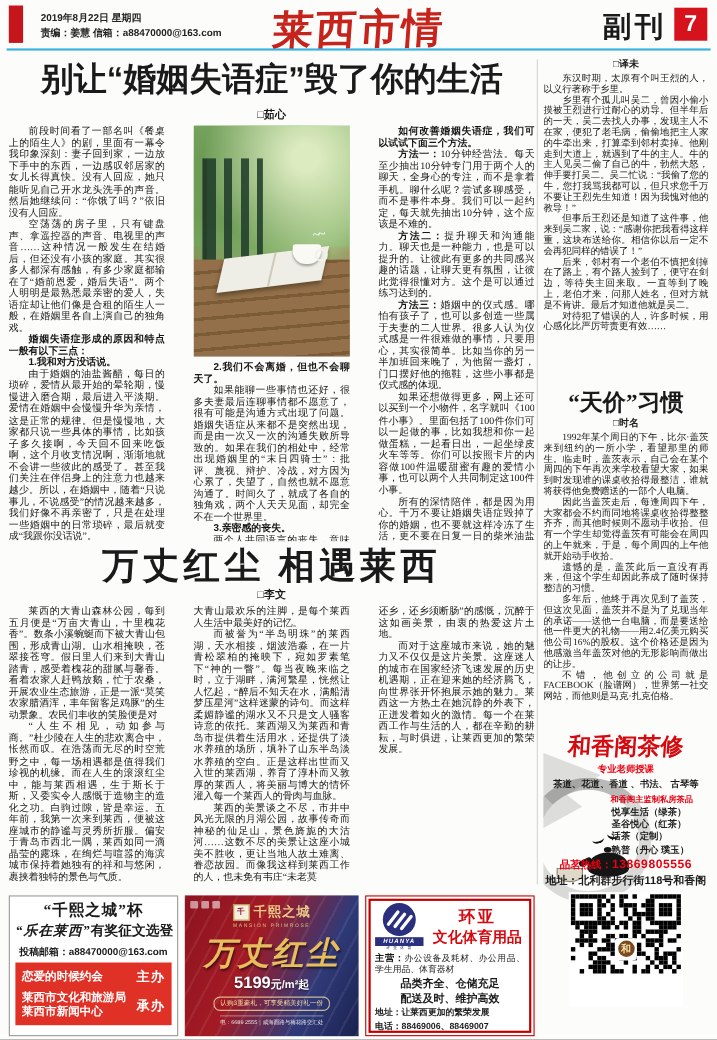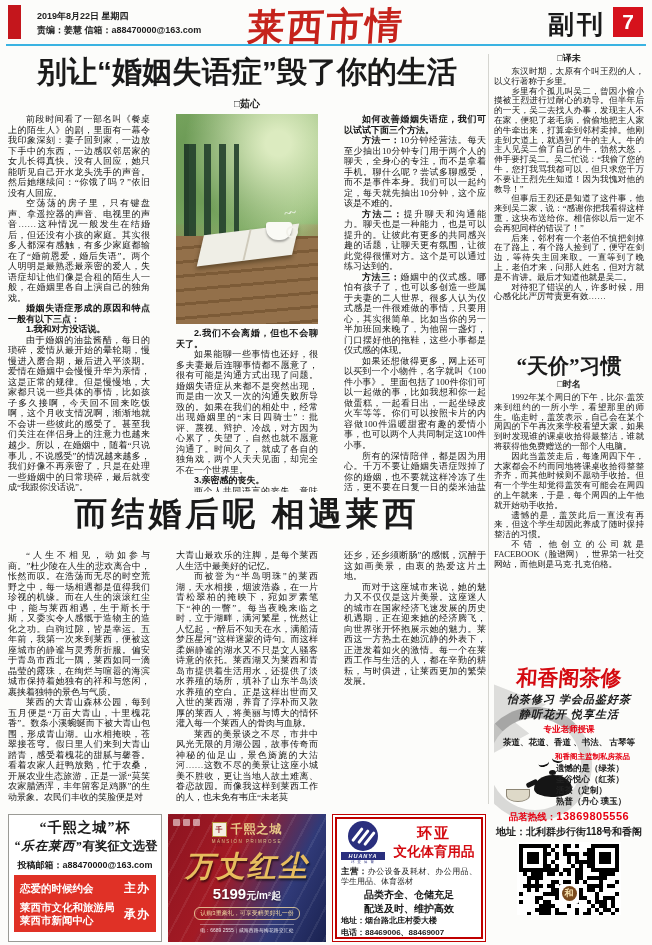--- a/index.html
+++ b/index.html
@@ -186,25 +186,26 @@
     <div class="col">
         <p class="para pbold">如何改善婚姻失语症，我们可以试试下面三个方法。</p>
         <p class="para"><b>方法一：</b>10分钟经营法。每天至少抽出10分钟专门用于两个人的聊天，全身心的专注，而不是拿着手机。聊什么呢？尝试多聊感受，而不是事件本身。我们可以一起约定，每天就先抽出10分钟，这个应该是不难的。</p>
         <p class="para"><b>方法二：</b>提升聊天和沟通能力。聊天也是一种能力，也是可以提升的。让彼此有更多的共同感兴趣的话题，让聊天更有氛围，让彼此觉得很懂对方。这个是可以通过练习达到的。</p>
         <p class="para"><b>方法三：</b>婚姻中的仪式感。哪怕有孩子了，也可以多创造一些属于夫妻的二人世界。很多人认为仪式感是一件很难做的事情，只要用心，其实很简单。比如当你的另一半加班回来晚了，为他留一盏灯，门口摆好他的拖鞋，这些小事都是仪式感的体现。</p>
         <p class="para">如果还想做得更多，网上还可以买到一个小物件，名字就叫《100件小事》。里面包括了100件你们可以一起做的事，比如我想和你一起做蛋糕，一起看日出，一起坐绿皮火车等等。你们可以按照卡片的内容做100件温暖甜蜜有趣的爱情小事，也可以两个人共同制定这100件小事。</p>
         <p class="para">所有的深情陪伴，都是因为用心。千万不要让婚姻失语症毁掉了你的婚姻，也不要就这样冷冻了生活，更不要在日复一日的柴米油盐中忘记了彼此。</p>
       </div>
   </div>
 
-  <h2 class="a2title">而结婚后呢 相遇莱西</h2>
+  <h2 class="a2title">万丈红尘 相遇莱西</h2>
+  <div class="a2author">□李文</div>
   <div class="cols a2cols">
     <div class="col">
+        <p class="para">莱西的大青山森林公园，每到五月便是“万亩大青山，十里槐花香”。数条小溪蜿蜒而下被大青山包围，形成青山湖。山水相掩映，苍翠接苍穹。假日里人们来到大青山踏青，感受着槐花的甜腻与馨香。看着农家人赶鸭放鹅，忙于农桑，开展农业生态旅游，正是一派“莫笑农家腊酒浑，丰年留客足鸡豚”的生动景象。农民们丰收的笑脸便是对</p>
         <p class="para">“人生不相见，动如参与商。”杜少陵在人生的悲欢离合中，怅然而叹。在浩荡而无尽的时空荒野之中，每一场相遇都是值得我们珍视的机缘。而在人生的滚滚红尘中，能与莱西相遇，生于斯长于斯，又委实令人感慨于造物主的造化之功。白驹过隙，皆是幸运。五年前，我第一次来到莱西，便被这座城市的静谧与灵秀所折服。偏安于青岛市西北一隅，莱西如同一滴晶莹的露珠，在绚烂与喧嚣的海滨城市保持着她独有的祥和与悠闲，裹挟着独特的景色与气质。</p>
-        <p class="para">莱西的大青山森林公园，每到五月便是“万亩大青山，十里槐花香”。数条小溪蜿蜒而下被大青山包围，形成青山湖。山水相掩映，苍翠接苍穹。假日里人们来到大青山踏青，感受着槐花的甜腻与馨香。看着农家人赶鸭放鹅，忙于农桑，开展农业生态旅游，正是一派“莫笑农家腊酒浑，丰年留客足鸡豚”的生动景象。农民们丰收的笑脸便是对</p>
       </div>
     <div class="col">
         <p class="para noind">大青山最欢乐的注脚，是每个莱西人生活中最美好的记忆。</p>
         <p class="para">而被誉为“半岛明珠”的莱西湖，天水相接，烟波浩淼，在一片青松翠柏的掩映下，宛如罗素笔下“神的一瞥”。每当夜晚来临之时，立于湖畔，满河繁星，恍然让人忆起，“醉后不知天在水，满船清梦压星河”这样迷蒙的诗句。而这样柔媚静谧的湖水又不只是文人骚客诗意的依托。莱西湖又为莱西和青岛市提供着生活用水，还提供了淡水养殖的场所，填补了山东半岛淡水养殖的空白。正是这样出世而又入世的莱西湖，养育了淳朴而又敦厚的莱西人，将美丽与博大的情怀灌入每一个莱西人的骨肉与血脉。</p>
         <p class="para">莱西的美景谈之不尽，市井中风光无限的月湖公园，故事传奇而神秘的仙足山，景色旖旎的大沽河……这数不尽的美景让这座小城美不胜收，更让当地人故土难离、眷恋故园。而像我这样到莱西工作的人，也未免有韦庄“未老莫</p>
       </div>
     <div class="col">
         <p class="para noind">还乡，还乡须断肠”的感慨，沉醉于这如画美景，由衷的热爱这片土地。</p>
         <p class="para">而对于这座城市来说，她的魅力又不仅仅是这片美景。这座迷人的城市在国家经济飞速发展的历史机遇期，正在迎来她的经济腾飞，向世界张开怀抱展示她的魅力。莱西这一方热土在她沉静的外表下，正迸发着如火的激情。每一个在莱西工作与生活的人，都在辛勤的耕耘，与时俱进，让莱西更加的繁荣发展。</p>
       </div>
@@ -261,21 +262,21 @@
             <div class="hy-sub">环 亚 体 育</div>
           </div>
           <div class="hy-name">
             <div class="n1">环亚</div>
             <div class="n2">文化体育用品</div>
           </div>
         </div>
         <div class="hy-main"><b>主营：</b><span>办公设备及耗材、办公用品、学生用品、体育器材</span></div>
         <div class="hy-slogan">品类齐全、仓储充足</div>
         <div class="hy-slogan">配送及时、维护高效</div>
-        <div class="hy-foot">地址：烟台路北庄村委大楼</div>
+        <div class="hy-foot">地址：让莱西更加的繁荣发展</div>
         <div class="hy-foot">电话：88469006、88469007</div>
       </div>
     </div>
   </div>
 
   <div class="sidebar">
     <div class="sauthor">□译未</div>
     <div class="stext s1text">
         <p class="para">东汉时期，太原有个叫王烈的人，以义行著称于乡里。</p>
         <p class="para">乡里有个孤儿叫吴二，曾因小偷小摸被王烈进行过耐心的劝导。但半年后的一天，吴二去找人办事，发现主人不在家，便犯了老毛病，偷偷地把主人家的牛牵出来，打算牵到邻村卖掉。他刚走到大道上，就遇到了牛的主人。牛的主人见吴二偷了自己的牛，勃然大怒，伸手要打吴二。吴二忙说：“我偷了您的牛，您打我骂我都可以，但只求您千万不要让王烈先生知道！因为我愧对他的教导！”</p>
@@ -283,41 +284,38 @@
         <p class="para">后来，邻村有一个老伯不慎把剑掉在了路上，有个路人捡到了，便守在剑边，等待失主回来取。一直等到了晚上，老伯才来，问那人姓名，但对方就是不肯讲。最后才知道他就是吴二。</p>
         <p class="para">对待犯了错误的人，许多时候，用心感化比严厉苛责更有效……</p>
       </div>
 
     <h2 class="s2title">“天价”习惯</h2>
     <div class="sauthor">□时名</div>
     <div class="stext s2text">
         <p class="para">1992年某个周日的下午，比尔·盖茨来到纽约的一所小学，看望那里的师生。临走时，盖茨表示，自己会在某个周四的下午再次来学校看望大家，如果到时发现谁的课桌收拾得最整洁，谁就将获得他免费赠送的一部个人电脑。</p>
         <p class="para">因此当盖茨走后，每逢周四下午，大家都会不约而同地将课桌收拾得整整齐齐，而其他时候则不愿动手收拾。但有一个学生却觉得盖茨有可能会在周四的上午就来，于是，每个周四的上午他就开始动手收拾。</p>
         <p class="para">遗憾的是，盖茨此后一直没有再来，但这个学生却因此养成了随时保持整洁的习惯。</p>
+        <p class="para">多年后，他终于再次见到了盖茨，但这次见面，盖茨并不是为了兑现当年的承诺——送他一台电脑，而是要送给他一件更大的礼物——用2.4亿美元购买他公司16%的股权。这个价格还是因为他感激当年盖茨对他的无形影响而做出的让步。</p>
         <p class="para">不错，他创立的公司就是FACEBOOK（脸谱网），世界第一社交网站，而他则是马克·扎克伯格。</p>
       </div>
 
     <div class="teaad">
       <div class="tea-mount"></div>
       <div class="tea-ink"></div>
       <div class="tea-pot"></div>
       <div class="tea-cup2"></div>
       <div class="tea-bird" style="left:44px;top:96px;transform:rotate(-14deg);"></div>
       <div class="tea-bird" style="left:58px;top:92px;transform:rotate(8deg);"></div>
 
       <div class="tea-title">和香阁茶修</div>
-      <div class="tea-cal">
-        <div>怡茶修习 学会品鉴好茶</div>
-        <div>静听花开 悦享生活</div>
-      </div>
       <div class="tea-red1">专业老师授课</div>
       <div class="tea-courses">茶道、花道、香道 、书法、 古琴等</div>
       <div class="tea-red2">和香阁主监制私房茶品</div>
       <div class="tea-list">
-          <div>遗憾的是（绿茶）</div>
+          <div>悦享生活（绿茶）</div>
           <div>圣谷悦心（红茶）</div>
           <div>活茶（定制）</div>
           <div>熟普（丹心 璞玉）</div>
         </div>
       <div class="tea-hot"><span>品茗热线：</span><span class="num">13869805556</span></div>
       <div class="tea-addr">地址：北利群步行街118号和香阁</div>
       <div class="qrwrap">
         <div class="qr" id="qr">
             <div style="grid-area: 1 / 1;"></div>
             <div style="grid-area: 1 / 2;"></div>

